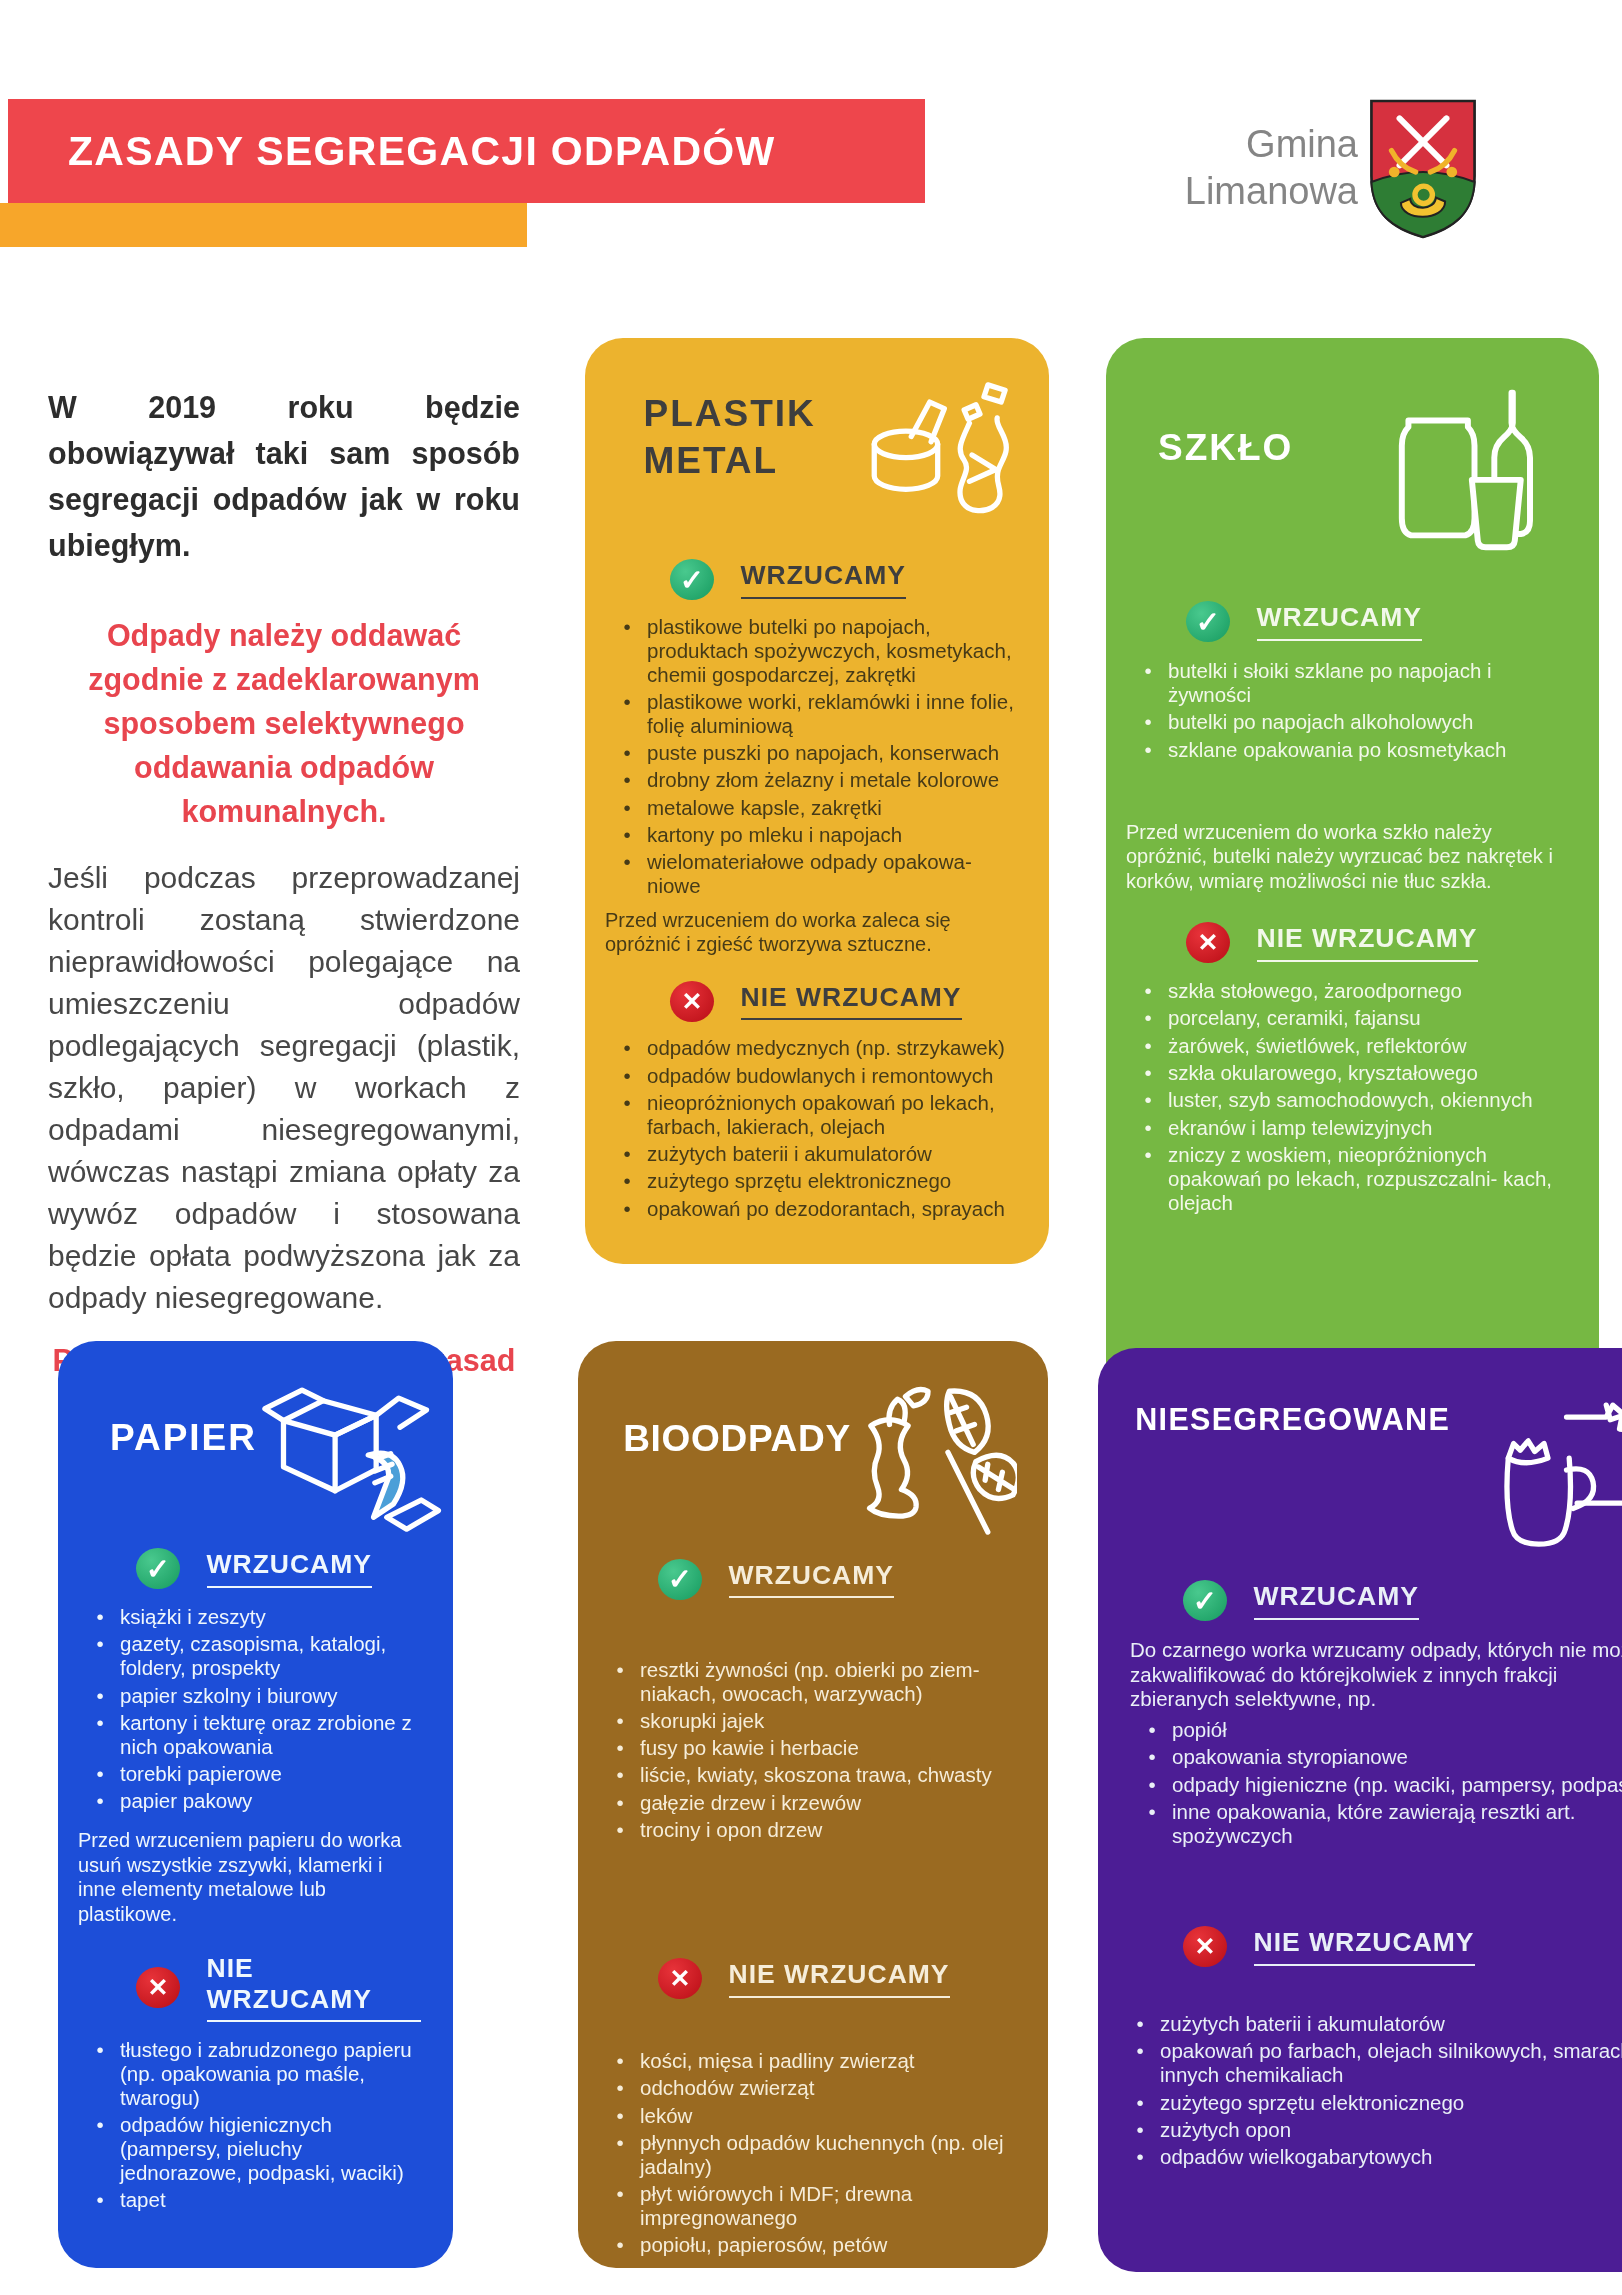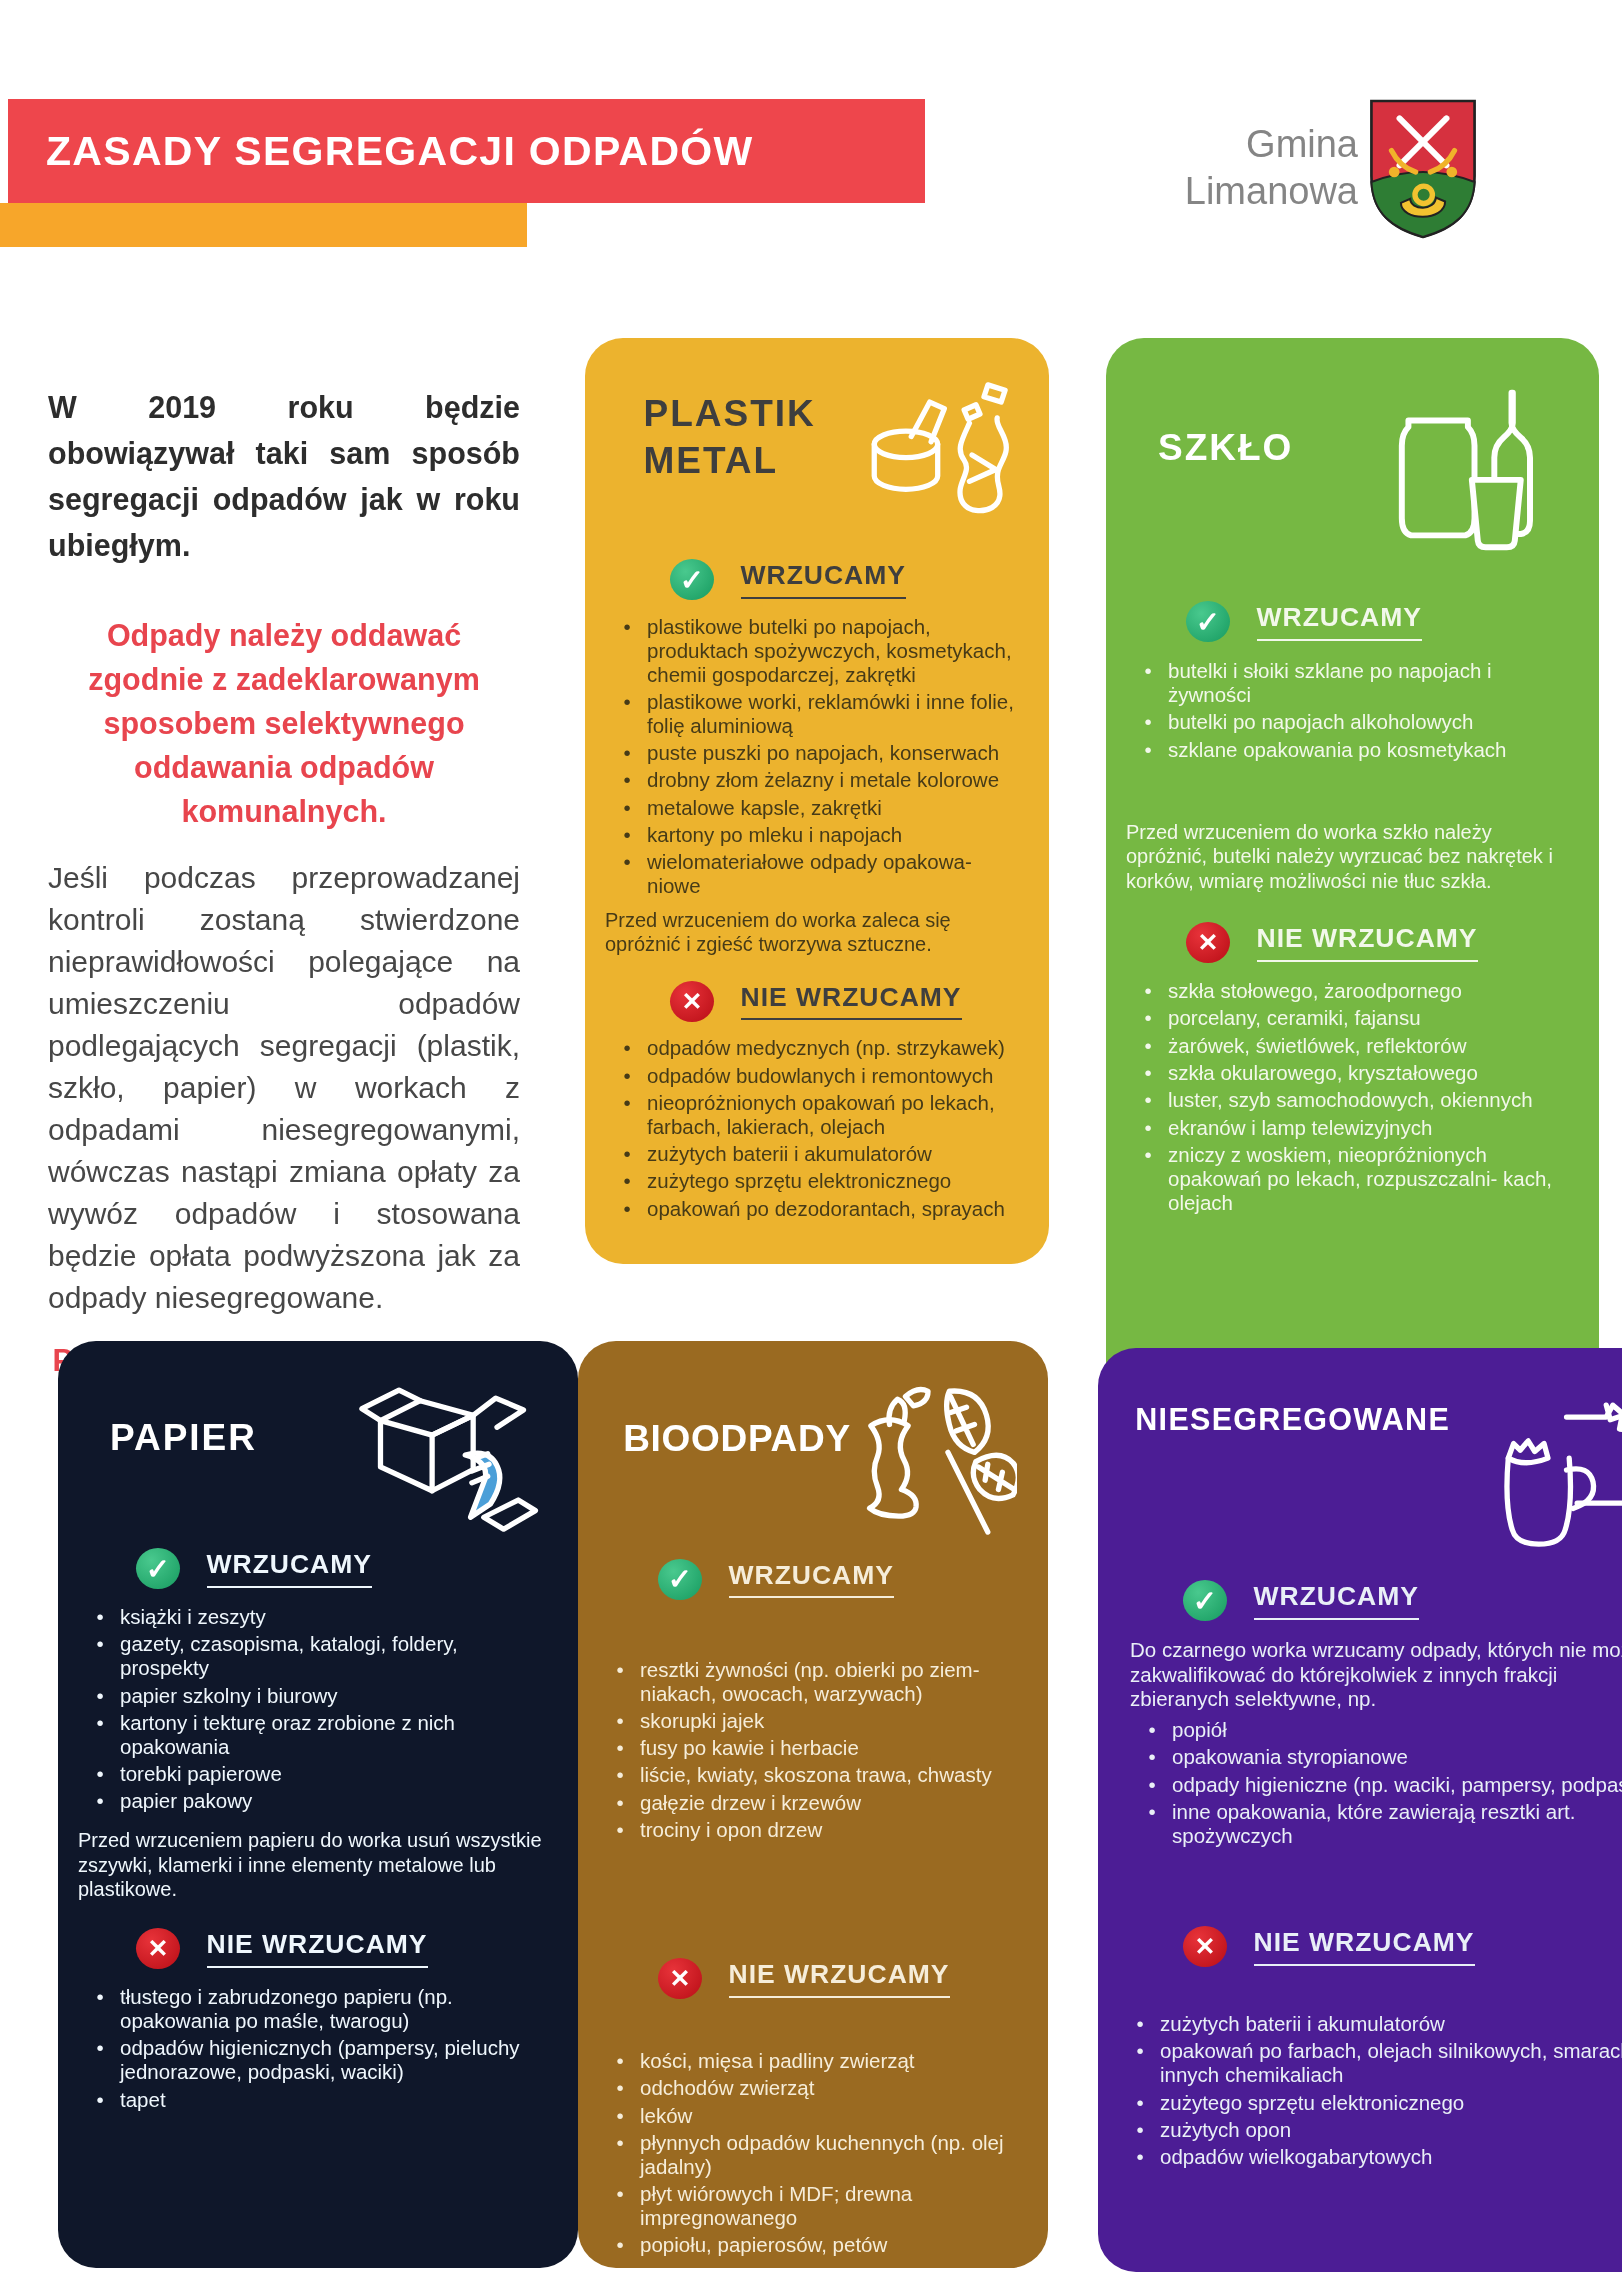--- a/index.html
+++ b/index.html
@@ -1,20 +1,20 @@
 <!DOCTYPE html>
 <html style="font-size:10.6px"><head>
 <meta charset="utf-8">
 <style>
   * { margin:0; padding:0; box-sizing:border-box; }
   body { font-family:"Liberation Sans", sans-serif; background:#fff; }
   .page { position:relative; width:1623px; height:2295px; background:#fff; overflow:hidden; }
 
   
-  .banner { position:absolute; left:8px; top:99px; width:917px; height:104px; }
+  .banner { position:absolute; left:8px; top:99px; width:917px; height:104px;padding-left:22px; }
   .banner h1 { color:#fff; font-size:41px; font-weight:700; letter-spacing:1.3px; line-height:104px; padding-left:38px; white-space:nowrap; }
   .orange-bar { position:absolute; left:0; top:203px; width:527px; height:44px; }
   .logo-text { position:absolute; left:1126px; top:121px; width:232px; text-align:right; font-size:38px; font-weight:300; color:#858585; line-height:47px; }
   .crest { position:absolute; left:1366px; top:97px; width:114px; height:144px; }
 
   
   .intro { position:absolute; left:48px; top:371px; width:472px; }
   .intro .p1 { font-size:30.5px; font-weight:700; color:#2d2d2d; line-height:46px; text-align:justify; margin-top:13.2px; }
   .intro .p2 { font-size:30.5px; font-weight:700; color:#E8454E; line-height:44px; text-align:center; margin-top:45px; }
   .intro .p3 { font-size:30px; font-weight:400; color:#474747; line-height:42px; text-align:justify; margin-top:24px; }
@@ -160,21 +160,21 @@
         <li>szkła stołowego, żaroodpornego</li>
         <li>porcelany, ceramiki, fajansu</li>
         <li>żarówek, świetlówek, reflektorów</li>
         <li>szkła okularowego, kryształowego</li>
         <li>luster, szyb samochodowych, okiennych</li>
         <li>ekranów i lamp telewizyjnych</li>
         <li>zniczy z woskiem, nieopróżnionych opakowań po lekach, rozpuszczalni- kach, olejach</li>
       </ul>
   </div>
 
-  <div class="card blue" style="left: 58px; top: 1341px; width: 520px; height: 927px; background: #0f172a;">
+  <div class="card blue" style="left: 58px; top: 1341px; width: 395px; height: 927px; background: #1d4ed8;">
     <div class="card-head" style="padding-top:33px;">
       <div class="card-title" style="margin:40px 0 0 20px;">PAPIER</div>
       <svg class="card-icon" width="192" height="166" viewBox="0 0 290 250" fill="none" stroke="#fff" stroke-width="8" stroke-linejoin="round" stroke-linecap="round">
         <path d="M40,70 l60,-30 80,22 -62,30 z"></path>
         <path d="M40,70 l-28,-18 56,-28 32,16"></path>
         <path d="M180,62 l34,-26 42,18 -40,26"></path>
         <path d="M40,70 v70 l78,36 v-84"></path>
         <path d="M118,92 l62,-30 v82 l-62,32"></path>
         <path d="M168,122 q36,-10 48,16 q12,24 -10,58 l-30,20 22,-58 q6,-26 -30,-36 z" fill="#4B9FD8"></path>
         <path d="M180,128 l22,-8 M178,146 l26,-10 M178,164 l24,-10"></path>

